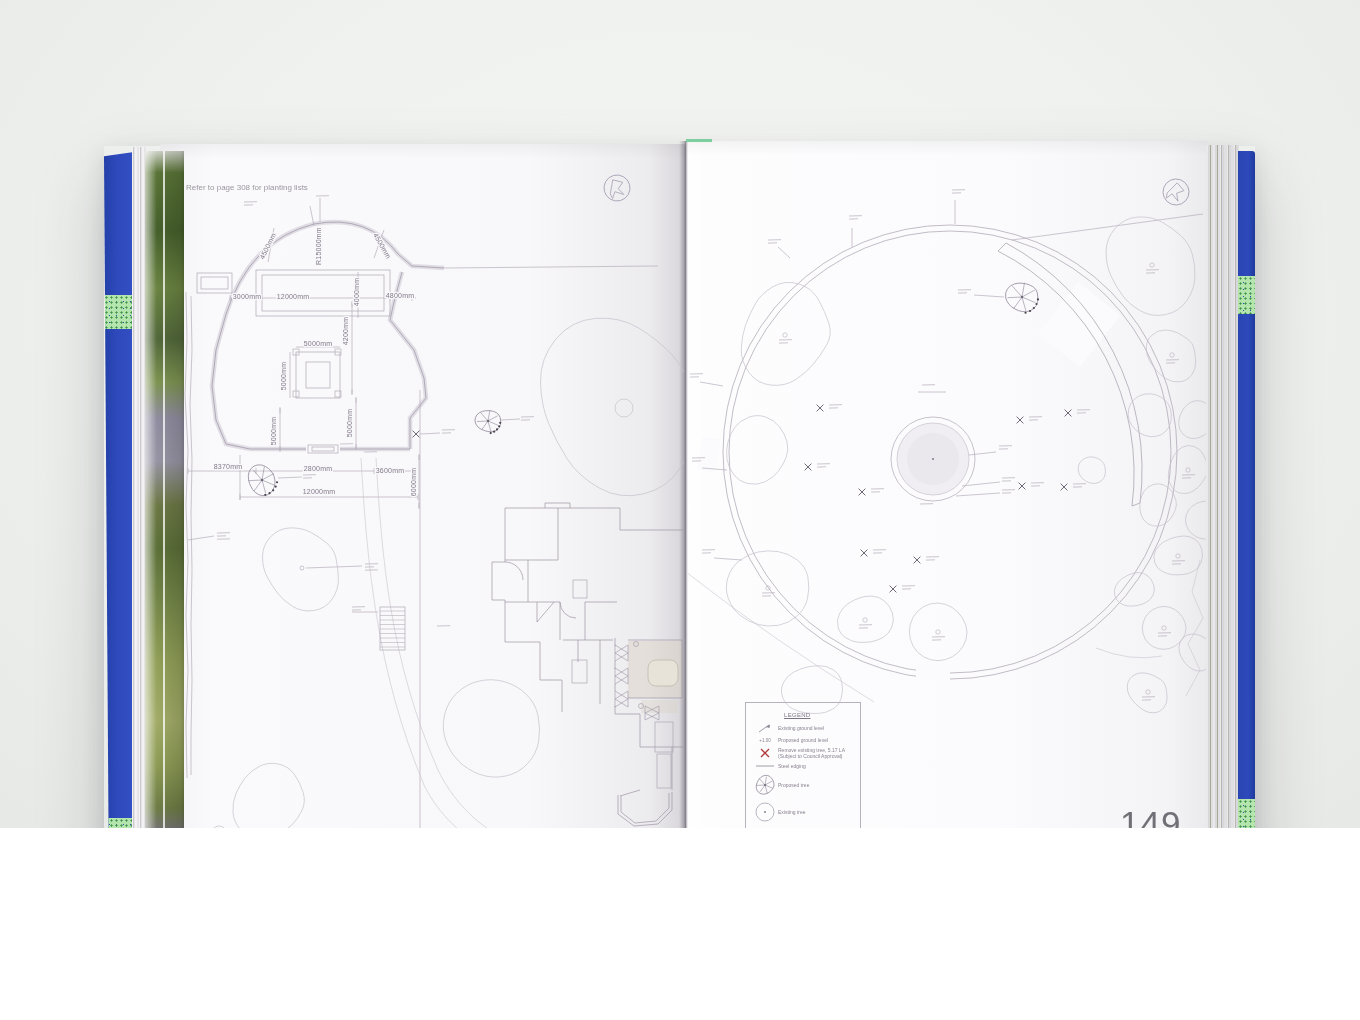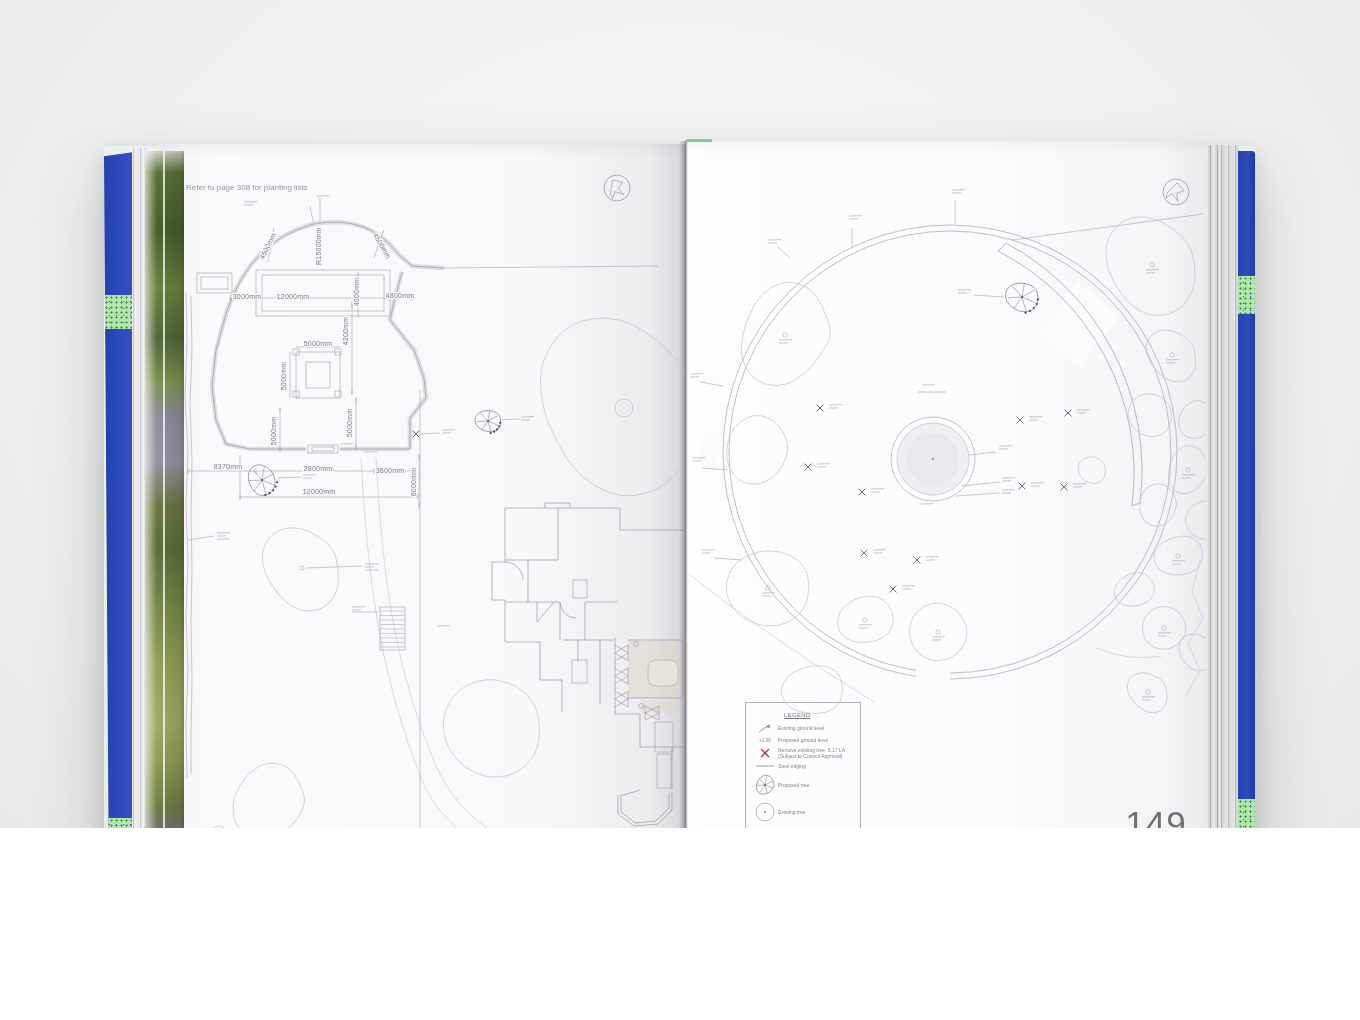--- a/index.html
+++ b/index.html
@@ -37,21 +37,21 @@
   .green-sliver{position:absolute;left:686px;top:139px;width:26px;height:3px;background:#7ecf9f;z-index:3;}
   svg.plan{position:absolute;z-index:4;}
   #svgL{left:150px;top:150px;}
   #svgR{left:688px;top:148px;}
   .legend{position:absolute;left:745px;top:702px;width:114px;height:152px;z-index:6;
     border:1px solid #b6b1bc;color:#8a8391;font-size:5px;background:transparent;}
   .legend-title{font-size:6px;text-decoration:underline;margin:9px 0 5px 38px;letter-spacing:.3px;color:#7c7584;}
   .legend-row{display:flex;align-items:center;margin:0 5px 3px 6px;}
   .legend-icon{flex:0 0 26px;display:flex;justify-content:center;align-items:center;}
   .legend-label{flex:1;line-height:1.3;}
-  .page-num{position:absolute;left:1120px;top:804px;width:72px;z-index:6;text-align:center;
+  .page-num{position:absolute;left:1120px;top:804px;width:72px;z-index:6;text-align:left;
     font-size:35px;color:#717076;letter-spacing:1px;}
   .book-bottom{position:absolute;left:150px;top:876px;width:1088px;height:5px;z-index:1;
     background:linear-gradient(180deg,#d8d7da 0,#bdbcc0 60%,#a9a8ad 100%);}
 </style>
 </head>
 <body>
 
 <div class="stage">
   <div class="book-shadow"></div>
 

